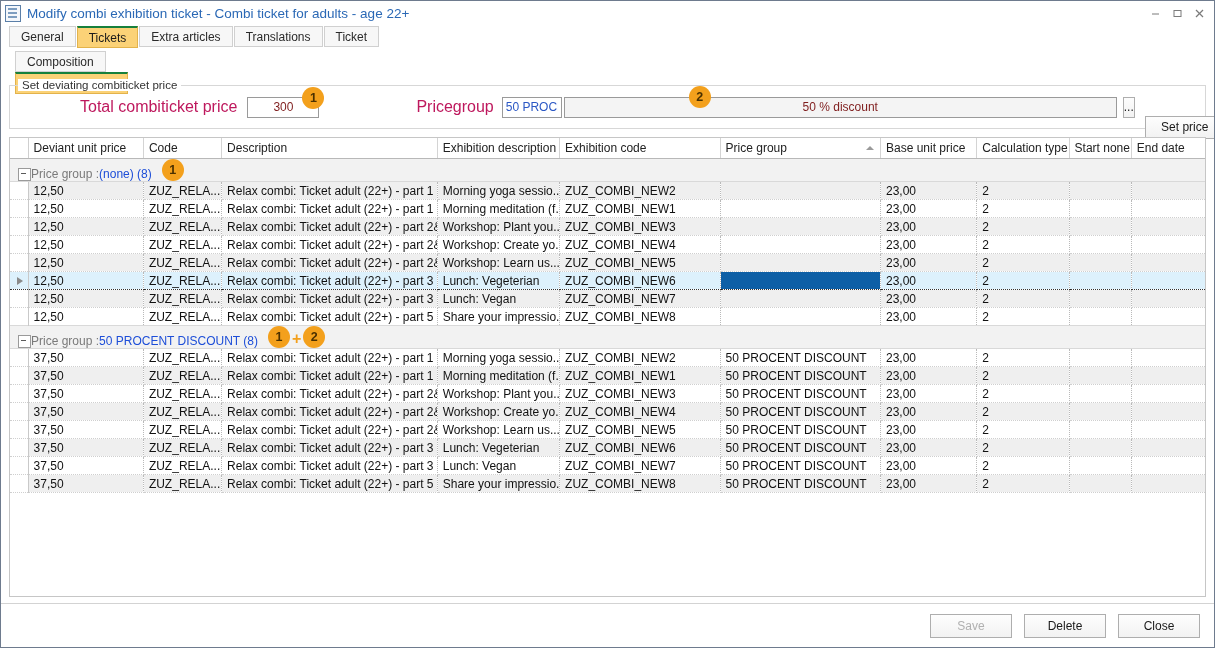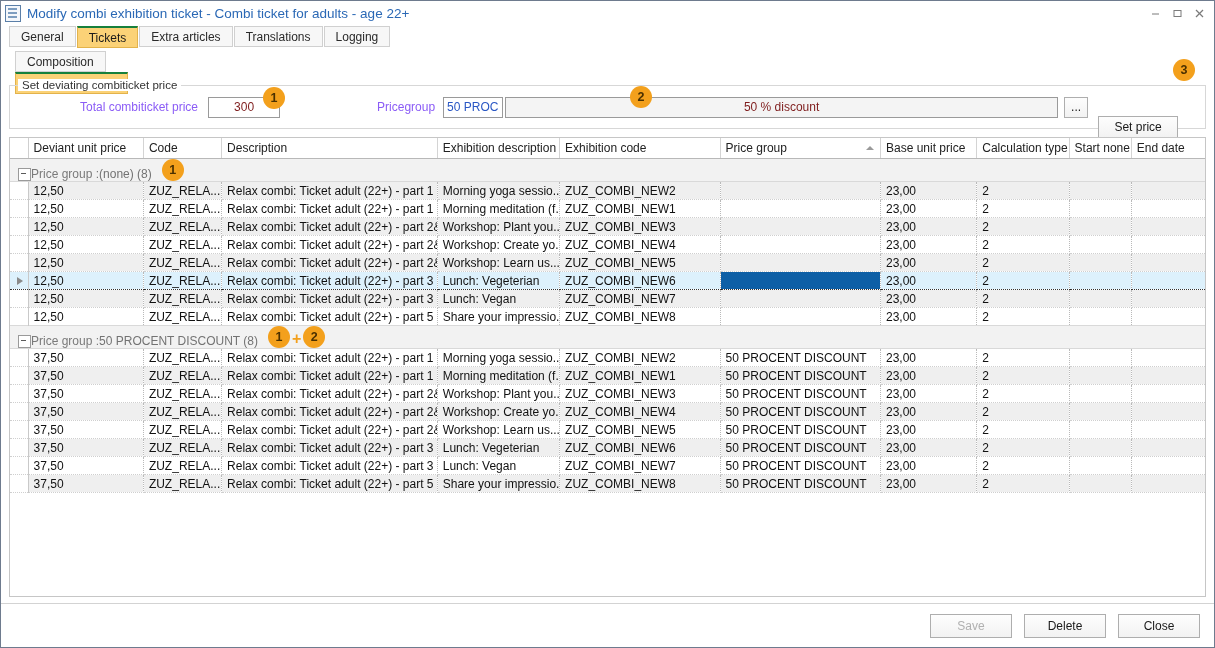--- a/index.html
+++ b/index.html
@@ -126,22 +126,22 @@
     color: #333;
   }
   .gb-row {
     display: flex;
     align-items: center;
     height: 100%;
     padding-left: 70px;
     box-sizing: border-box;
   }
   .field-label {
-    font-size: 12px;
-    color: #8b5cf6;
+    font-size: 16px;
+    color: #be185d;
     white-space: nowrap;
     text-align: right;
   }
   .txt {
     box-sizing: border-box;
     border: 1px solid #9a9a9a;
     background: #ffffff;
     height: 21px;
     line-height: 19px;
     padding: 0 3px;
@@ -291,21 +291,21 @@
     flex: none;
   }
   .expander::before {
     content: "";
     position: absolute;
     left: 2px; top: 4px;
     width: 5px; height: 1px;
     background: #5a5a5a;
   }
   .group-label { color: #7a7a7a; }
-  .group-value { color: #737373; }
+  .group-value { color: #1d4ed8; }
 
   
   .footer {
     position: absolute;
     left: 0; right: 0; bottom: 0;
     height: 44px;
     border-top: 1px solid #d3d3d3;
     background: #ffffff;
     display: flex;
     align-items: center;
@@ -342,21 +342,21 @@
           </svg>
       </div>
     </div>
   </div>
 
   <div class="tabstrip">
     <div class="tab">General</div>
     <div class="tab active">Tickets</div>
     <div class="tab">Extra articles</div>
     <div class="tab">Translations</div>
-    <div class="tab">Logging</div>
+    <div class="tab">Ticket</div>
   </div>
 
   <div class="tabstrip sub">
     <div class="tab">Composition</div>
     <div class="tab active">Deviating pricing</div>
   </div>
 
   <div class="content">
 
     <div class="groupbox">

